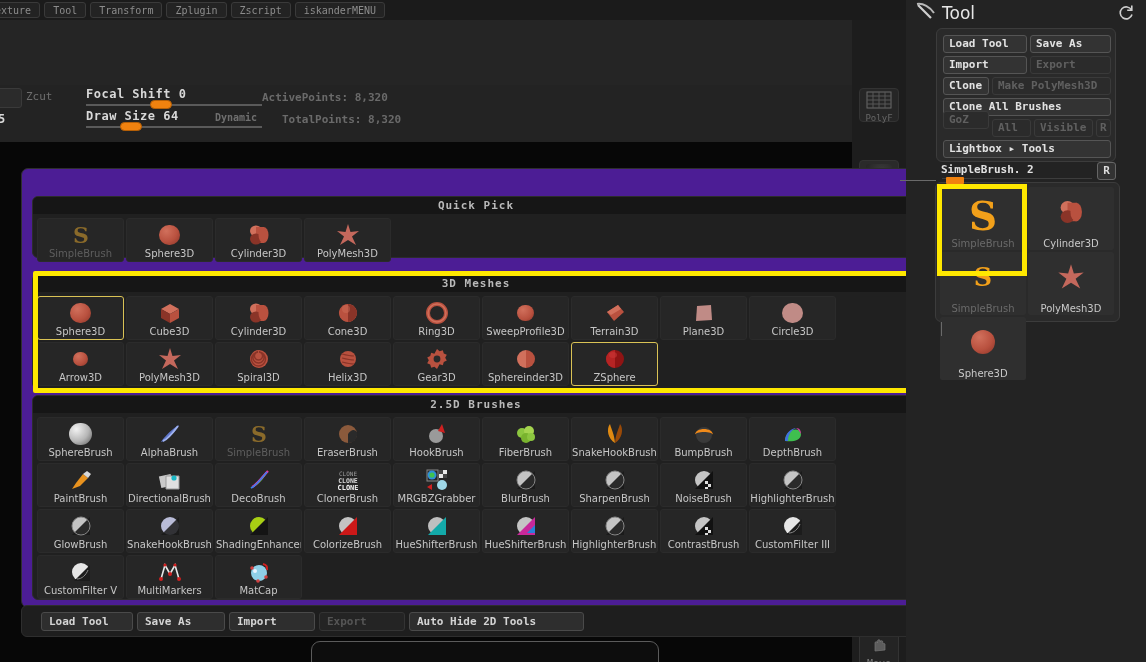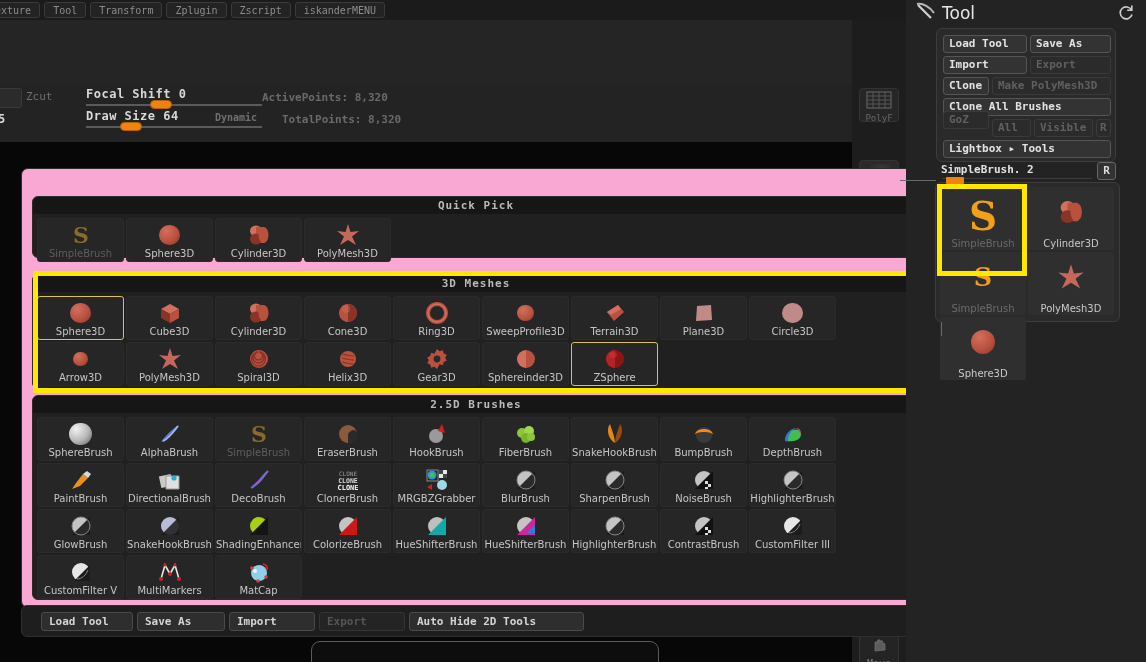--- a/index.html
+++ b/index.html
@@ -65,21 +65,21 @@
   .rbtn .cap{ display:block; margin-top:1px; }
 
   
   #canvas{
     position:absolute; left:0; top:142px; width:852px; height:520px; background:#070707;
   }
 
   
   #toolpopup{
     position:absolute; left:21px; top:168px; width:908px; height:440px;
-    background:#f9a8d4; border:1px solid #2e2e2e; border-radius:7px;
+    background:#4c1d95; border:1px solid #2e2e2e; border-radius:7px;
   }
   .section{
     position:absolute; left:10px; width:888px;
     background:#202020; border:1px solid #2c2c2c; border-radius:6px;
   }
   .sec-title{
     height:17px; line-height:17px; text-align:center;
     font-family:"DejaVu Sans Mono", monospace; font-weight:bold; font-size:11px;
     color:#b9b9b9; background:#161616; border-radius:5px 5px 0 0;
     letter-spacing:1px;

